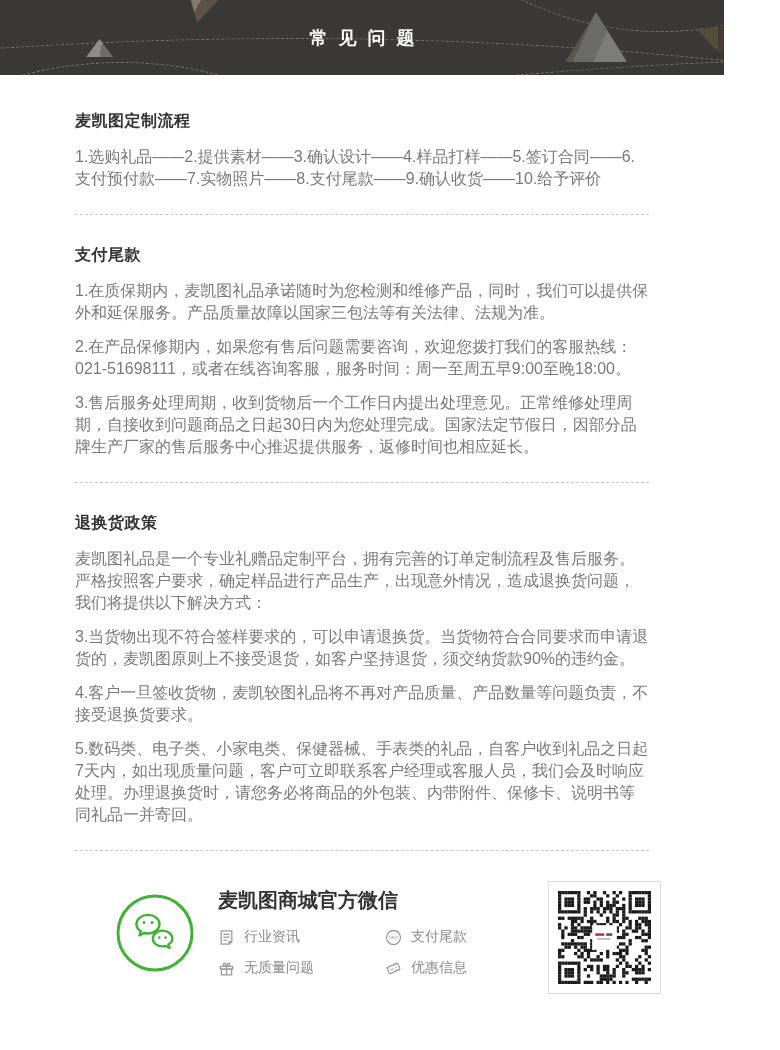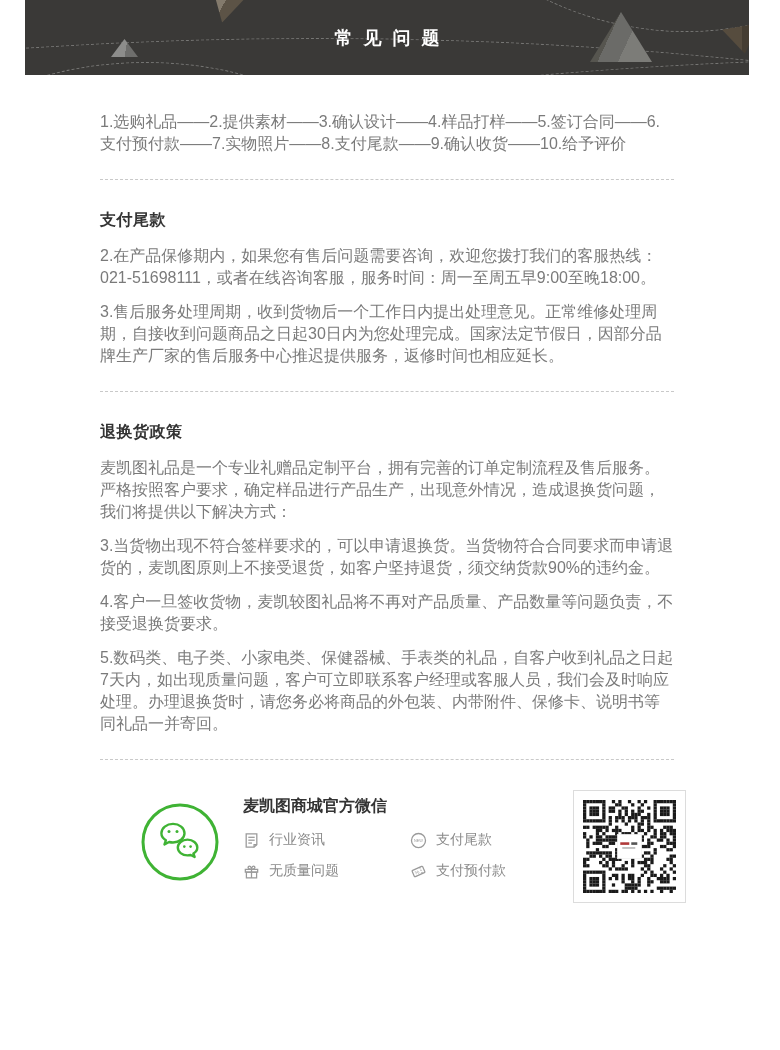--- a/index.html
+++ b/index.html
@@ -1,17 +1,17 @@
 <!DOCTYPE html>
 <html><head>
 <meta charset="utf-8">
 <style>
   html,body{margin:0;padding:0;background:#fff;width:780px;height:1050px;overflow:hidden;
     font-family:"Liberation Sans","DejaVu Sans",sans-serif;}
-  .page{position:relative;width:724px;height:1050px;background:#fff;padding-left:25px;}
+  .page{position:relative;width:724px;height:1050px;background:#fff;}
 
   
   .header{position:relative;height:75px;background:#3a3937;overflow:hidden;}
   .header-title{position:absolute;left:0;top:0;width:100%;height:75px;display:flex;
     align-items:center;justify-content:center;color:#fff;font-size:18px;font-weight:bold;
     letter-spacing:11px;text-indent:11px;z-index:3;}
   .arc{position:absolute;border:1px dashed #8c8c8a;border-radius:50%;opacity:.75;z-index:1;}
   .arc1{width:2800px;height:900px;left:-1110px;top:38px;}
   .arc2{width:640px;height:640px;left:340px;top:-610px;}
   .arc3{width:3000px;height:1000px;left:-600px;top:58px;}
@@ -31,21 +31,21 @@
   
   .content{padding:36px 75px 0 75px;}
   h2.sec-h{font-size:16px;color:#333;font-weight:bold;margin:0 0 14px 0;letter-spacing:.5px;}
   p.body-p{font-size:16px;color:#7a7a7a;line-height:22px;margin:0 0 12px 0;}
   hr.divider{border:none;border-top:1px dashed #c9c9c9;margin:24px 0 30px 0;height:0;}
 
   
   .footer{display:flex;align-items:flex-start;margin-top:22px;}
   .wechat-wrap{flex:none;margin-left:40px;margin-top:12px;width:80px;height:80px;}
   .finfo{margin-left:23px;width:330px;}
-  .ftitle{font-size:16px;font-weight:bold;color:#333;margin:6px 0 14px 0;}
+  .ftitle{font-size:20px;font-weight:bold;color:#333;margin:6px 0 14px 0;}
   .fgrid{display:grid;grid-template-columns:167px 167px;row-gap:13px;text-align:right;}
   .fitem{display:flex;align-items:center;color:#8a8a8a;font-size:14px;}
   .fitem .ic{flex:none;width:17px;height:17px;margin-right:9px;display:inline-flex;}
   .qr-box{margin-left:auto;margin-top:0;width:113px;height:113px;border:1px solid #dcdcdc;
     background:#fff;box-sizing:border-box;padding:9px;}
 </style>
 </head>
 <body>
 
 <div class="page">
@@ -58,27 +58,29 @@
     <div class="tri tri-down tri1"></div>
     <div class="tri tri-up tri2"></div>
     <div class="tri tri-up tri3"></div>
     <div class="tri tri-down tri4"></div>
     <div class="header-title">常见问题</div>
   </div>
 
   <div class="content">
 
     <section>
+      <h2 class="sec-h">麦凯图定制流程</h2>
       <p class="body-p">1.选购礼品——2.提供素材——3.确认设计——4.样品打样——5.签订合同——6.支付预付款——7.实物照片——8.支付尾款——9.确认收货——10.给予评价</p>
     </section>
 
     <hr class="divider">
 
     <section>
       <h2 class="sec-h">支付尾款</h2>
+      <p class="body-p">1.在质保期内，麦凯图礼品承诺随时为您检测和维修产品，同时，我们可以提供保外和延保服务。产品质量故障以国家三包法等有关法律、法规为准。</p>
       <p class="body-p">2.在产品保修期内，如果您有售后问题需要咨询，欢迎您拨打我们的客服热线：021-51698111，或者在线咨询客服，服务时间：周一至周五早9:00至晚18:00。</p>
       <p class="body-p">3.售后服务处理周期，收到货物后一个工作日内提出处理意见。正常维修处理周期，自接收到问题商品之日起30日内为您处理完成。国家法定节假日，因部分品牌生产厂家的售后服务中心推迟提供服务，返修时间也相应延长。</p>
     </section>
 
     <hr class="divider">
 
     <section>
       <h2 class="sec-h">退换货政策</h2>
       <p class="body-p">麦凯图礼品是一个专业礼赠品定制平台，拥有完善的订单定制流程及售后服务。严格按照客户要求，确定样品进行产品生产，出现意外情况，造成退换货问题，我们将提供以下解决方式：</p>
       <p class="body-p">3.当货物出现不符合签样要求的，可以申请退换货。当货物符合合同要求而申请退货的，麦凯图原则上不接受退货，如客户坚持退货，须交纳货款90%的违约金。</p>
@@ -139,21 +141,21 @@
           <div class="fitem">
             <span class="ic">
               <svg viewBox="0 0 16 16" width="17" height="17">
                 <g transform="rotate(-24 8 8)">
                   <rect x="2.6" y="4.8" width="10.8" height="6.4" rx="0.8" fill="none" stroke="#9a9a9a" stroke-width="1.2"></rect>
                   <line x1="10.6" y1="4.8" x2="10.6" y2="11.2" stroke="#9a9a9a" stroke-width="1" stroke-dasharray="1.3 1.1"></line>
                   <text x="6.4" y="9.8" font-size="4.6" text-anchor="middle" fill="#9a9a9a" font-family="Liberation Sans, sans-serif">%</text>
                 </g>
               </svg>
             </span>
-            <span>支付预付款</span>
+            <span>优惠信息</span>
           </div>
         </div>
       </div>
 
       <div class="qr-box">
         <div id="qr-grid"><svg width="93" height="93" viewBox="0 0 93 93">
               <g fill="#1a1a1a">
                 <rect x="0.00" y="0.00" width="3.26" height="3.26"></rect>
                 <rect x="3.21" y="0.00" width="3.26" height="3.26"></rect>
                 <rect x="6.41" y="0.00" width="3.26" height="3.26"></rect>

